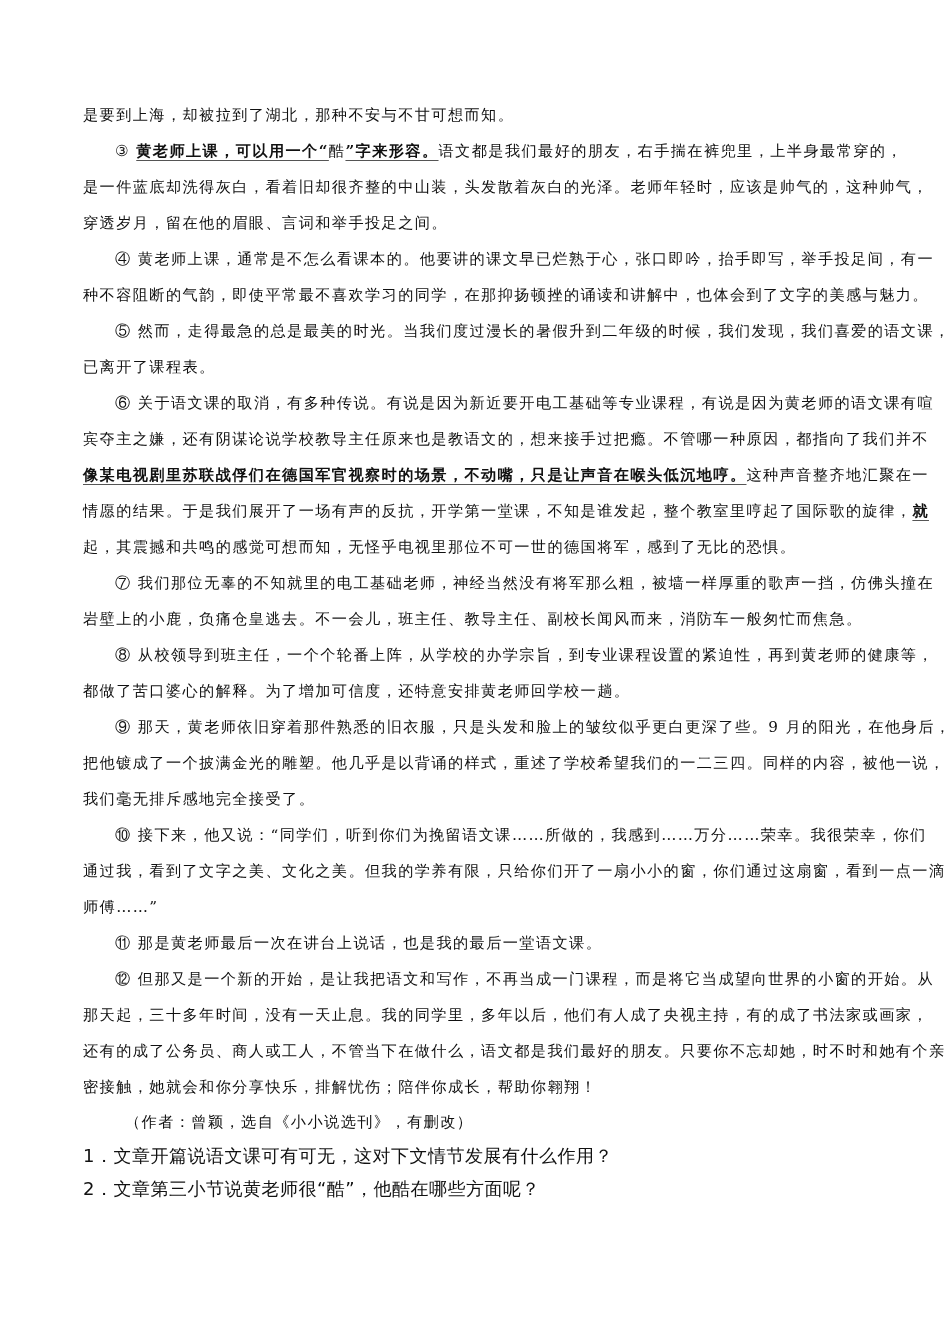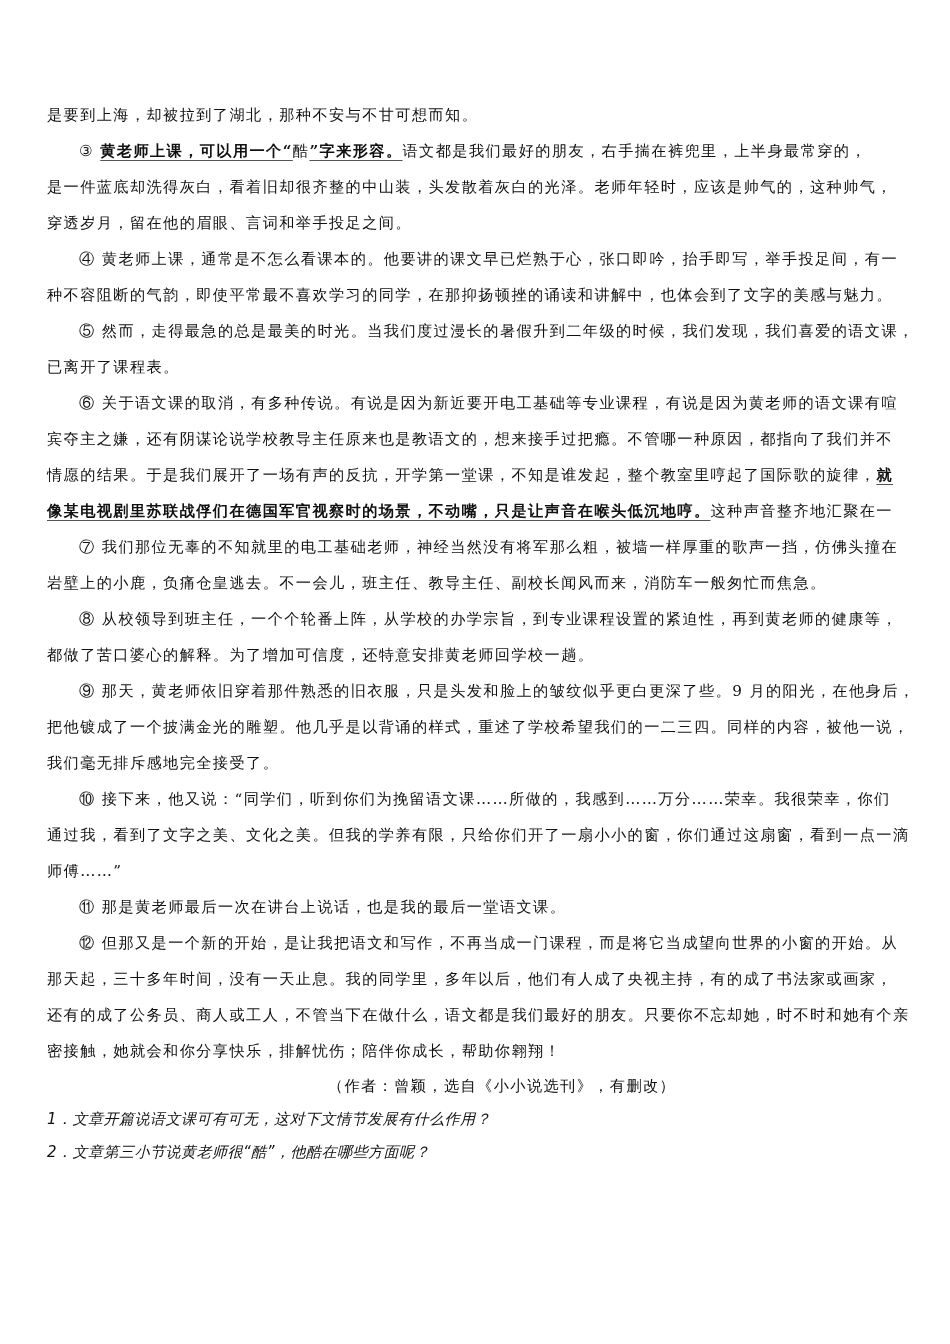--- a/index.html
+++ b/index.html
@@ -4,26 +4,26 @@
 <style>
   html, body { margin: 0; padding: 0; background: #ffffff; }
   body {
     width: 950px; height: 1344px; position: relative; overflow: hidden;
     font-family: "DejaVu Serif", "Liberation Serif", serif;
     color: #111111;
   }
   .page { position: absolute; left: 47px; top: 97px; width: 868px; }
   .line {
     font-size: 15.2px; line-height: 36px; height: 36px;
-    white-space: nowrap; letter-spacing: 1.4px;
+    white-space: nowrap; letter-spacing: 1.4px; margin-left: 36px;
   }
   .indent { padding-left: 32px; }
   .ul { text-decoration: underline; text-decoration-color: #555; text-underline-offset: 4px; font-weight: bold; }
-  .tight { line-height: 34px; height: 34px; text-align: center; }
-  .q { font-family: "DejaVu Sans", "Liberation Sans", sans-serif; font-size: 15px; letter-spacing: 0.5px; line-height: 33px; height: 33px; font-style: italic; }
+  .tight { line-height: 34px; height: 34px; }
+  .q { font-family: "DejaVu Sans", "Liberation Sans", sans-serif; font-size: 18px; letter-spacing: 0.5px; line-height: 33px; height: 33px; }
   .source { padding-left: 42px; }
 </style>
 </head>
 <body>
 
 <div class="page">
 
   <div class="line">是要到上海，却被拉到了湖北，那种不安与不甘可想而知。</div>
 
   <div>
@@ -38,22 +38,23 @@
   </div>
 
   <div>
     <div class="line indent">⑤ 然而，走得最急的总是最美的时光。当我们度过漫长的暑假升到二年级的时候，我们发现，我们喜爱的语文课，</div>
     <div class="line">已离开了课程表。</div>
   </div>
 
   <div>
     <div class="line indent">⑥ 关于语文课的取消，有多种传说。有说是因为新近要开电工基础等专业课程，有说是因为黄老师的语文课有喧</div>
     <div class="line">宾夺主之嫌，还有阴谋论说学校教导主任原来也是教语文的，想来接手过把瘾。不管哪一种原因，都指向了我们并不</div>
+    <div class="line"><span class="ul">像某电视剧里苏联战俘们在德国军官视察时的场景，不动嘴，只是让声音在喉头低沉地哼。</span><span>这种声音整齐地汇聚在一</span></div>
     <div class="line"><span>情愿的结果。于是我们展开了一场有声的反抗，开学第一堂课，不知是谁发起，整个教室里哼起了国际歌的旋律，</span><span class="ul">就</span></div>
-    <div class="line"><span class="ul">像某电视剧里苏联战俘们在德国军官视察时的场景，不动嘴，只是让声音在喉头低沉地哼。</span><span>这种声音整齐地汇聚在一</span></div>
+    <div class="line">起，其震撼和共鸣的感觉可想而知，无怪乎电视里那位不可一世的德国将军，感到了无比的恐惧。</div>
   </div>
 
   <div>
     <div class="line indent">⑦ 我们那位无辜的不知就里的电工基础老师，神经当然没有将军那么粗，被墙一样厚重的歌声一挡，仿佛头撞在</div>
     <div class="line">岩壁上的小鹿，负痛仓皇逃去。不一会儿，班主任、教导主任、副校长闻风而来，消防车一般匆忙而焦急。</div>
   </div>
 
   <div>
     <div class="line indent">⑧ 从校领导到班主任，一个个轮番上阵，从学校的办学宗旨，到专业课程设置的紧迫性，再到黄老师的健康等，</div>
     <div class="line">都做了苦口婆心的解释。为了增加可信度，还特意安排黄老师回学校一趟。</div>

